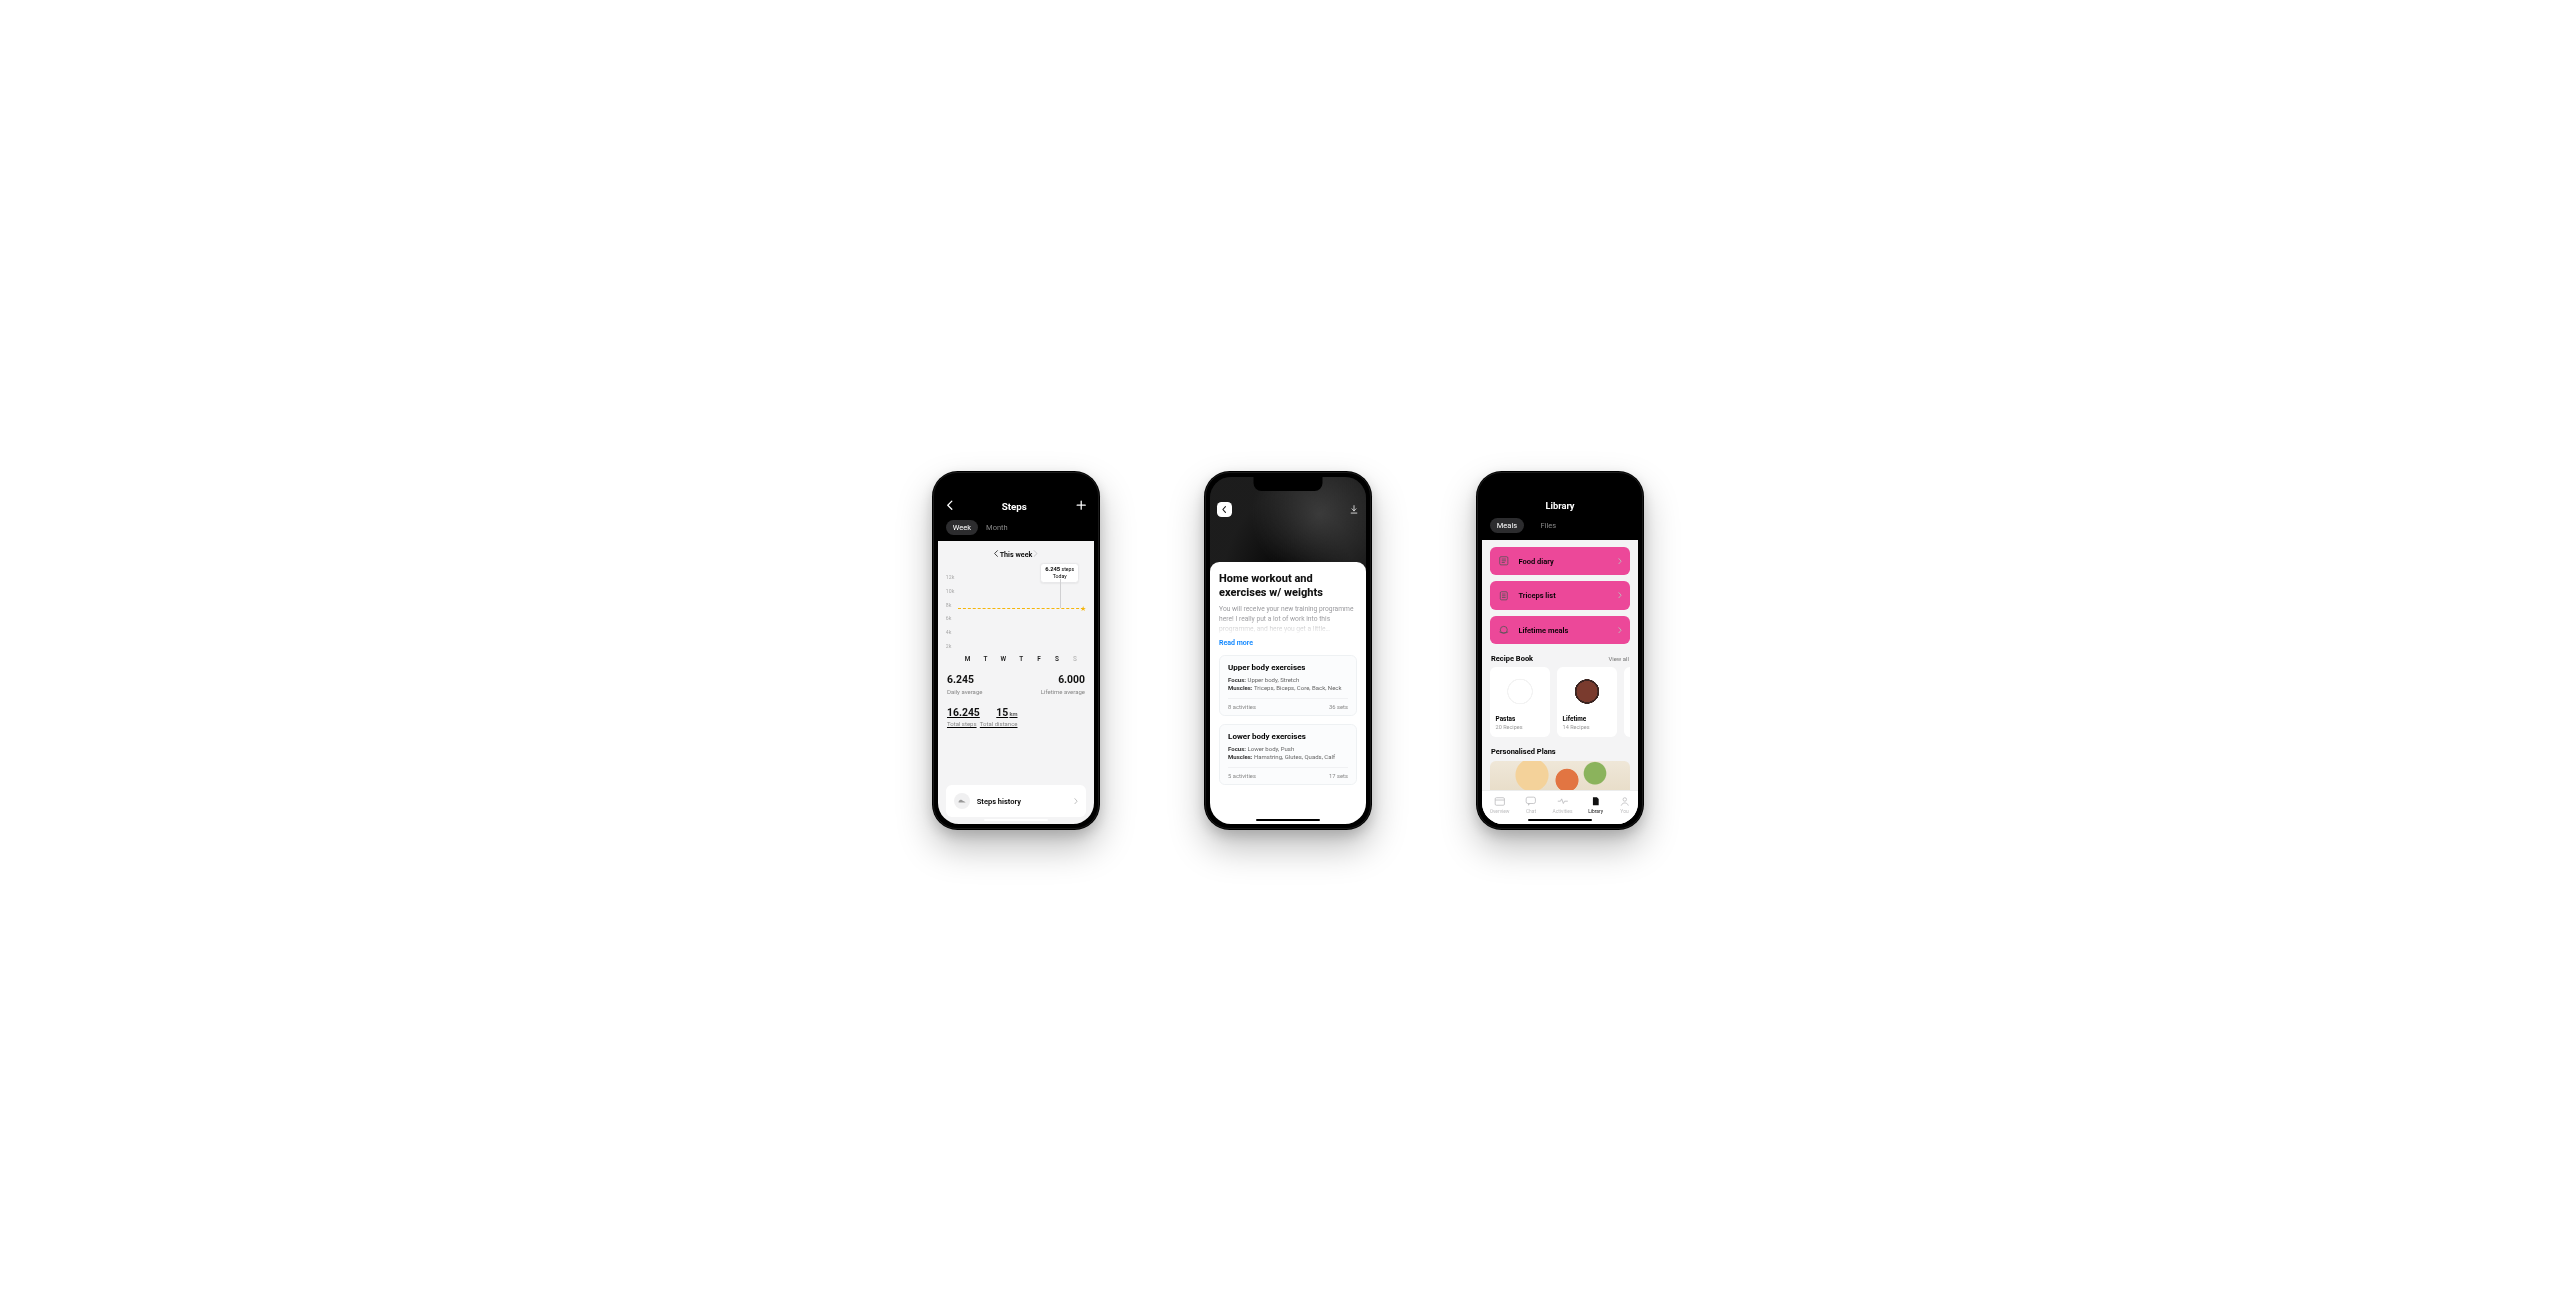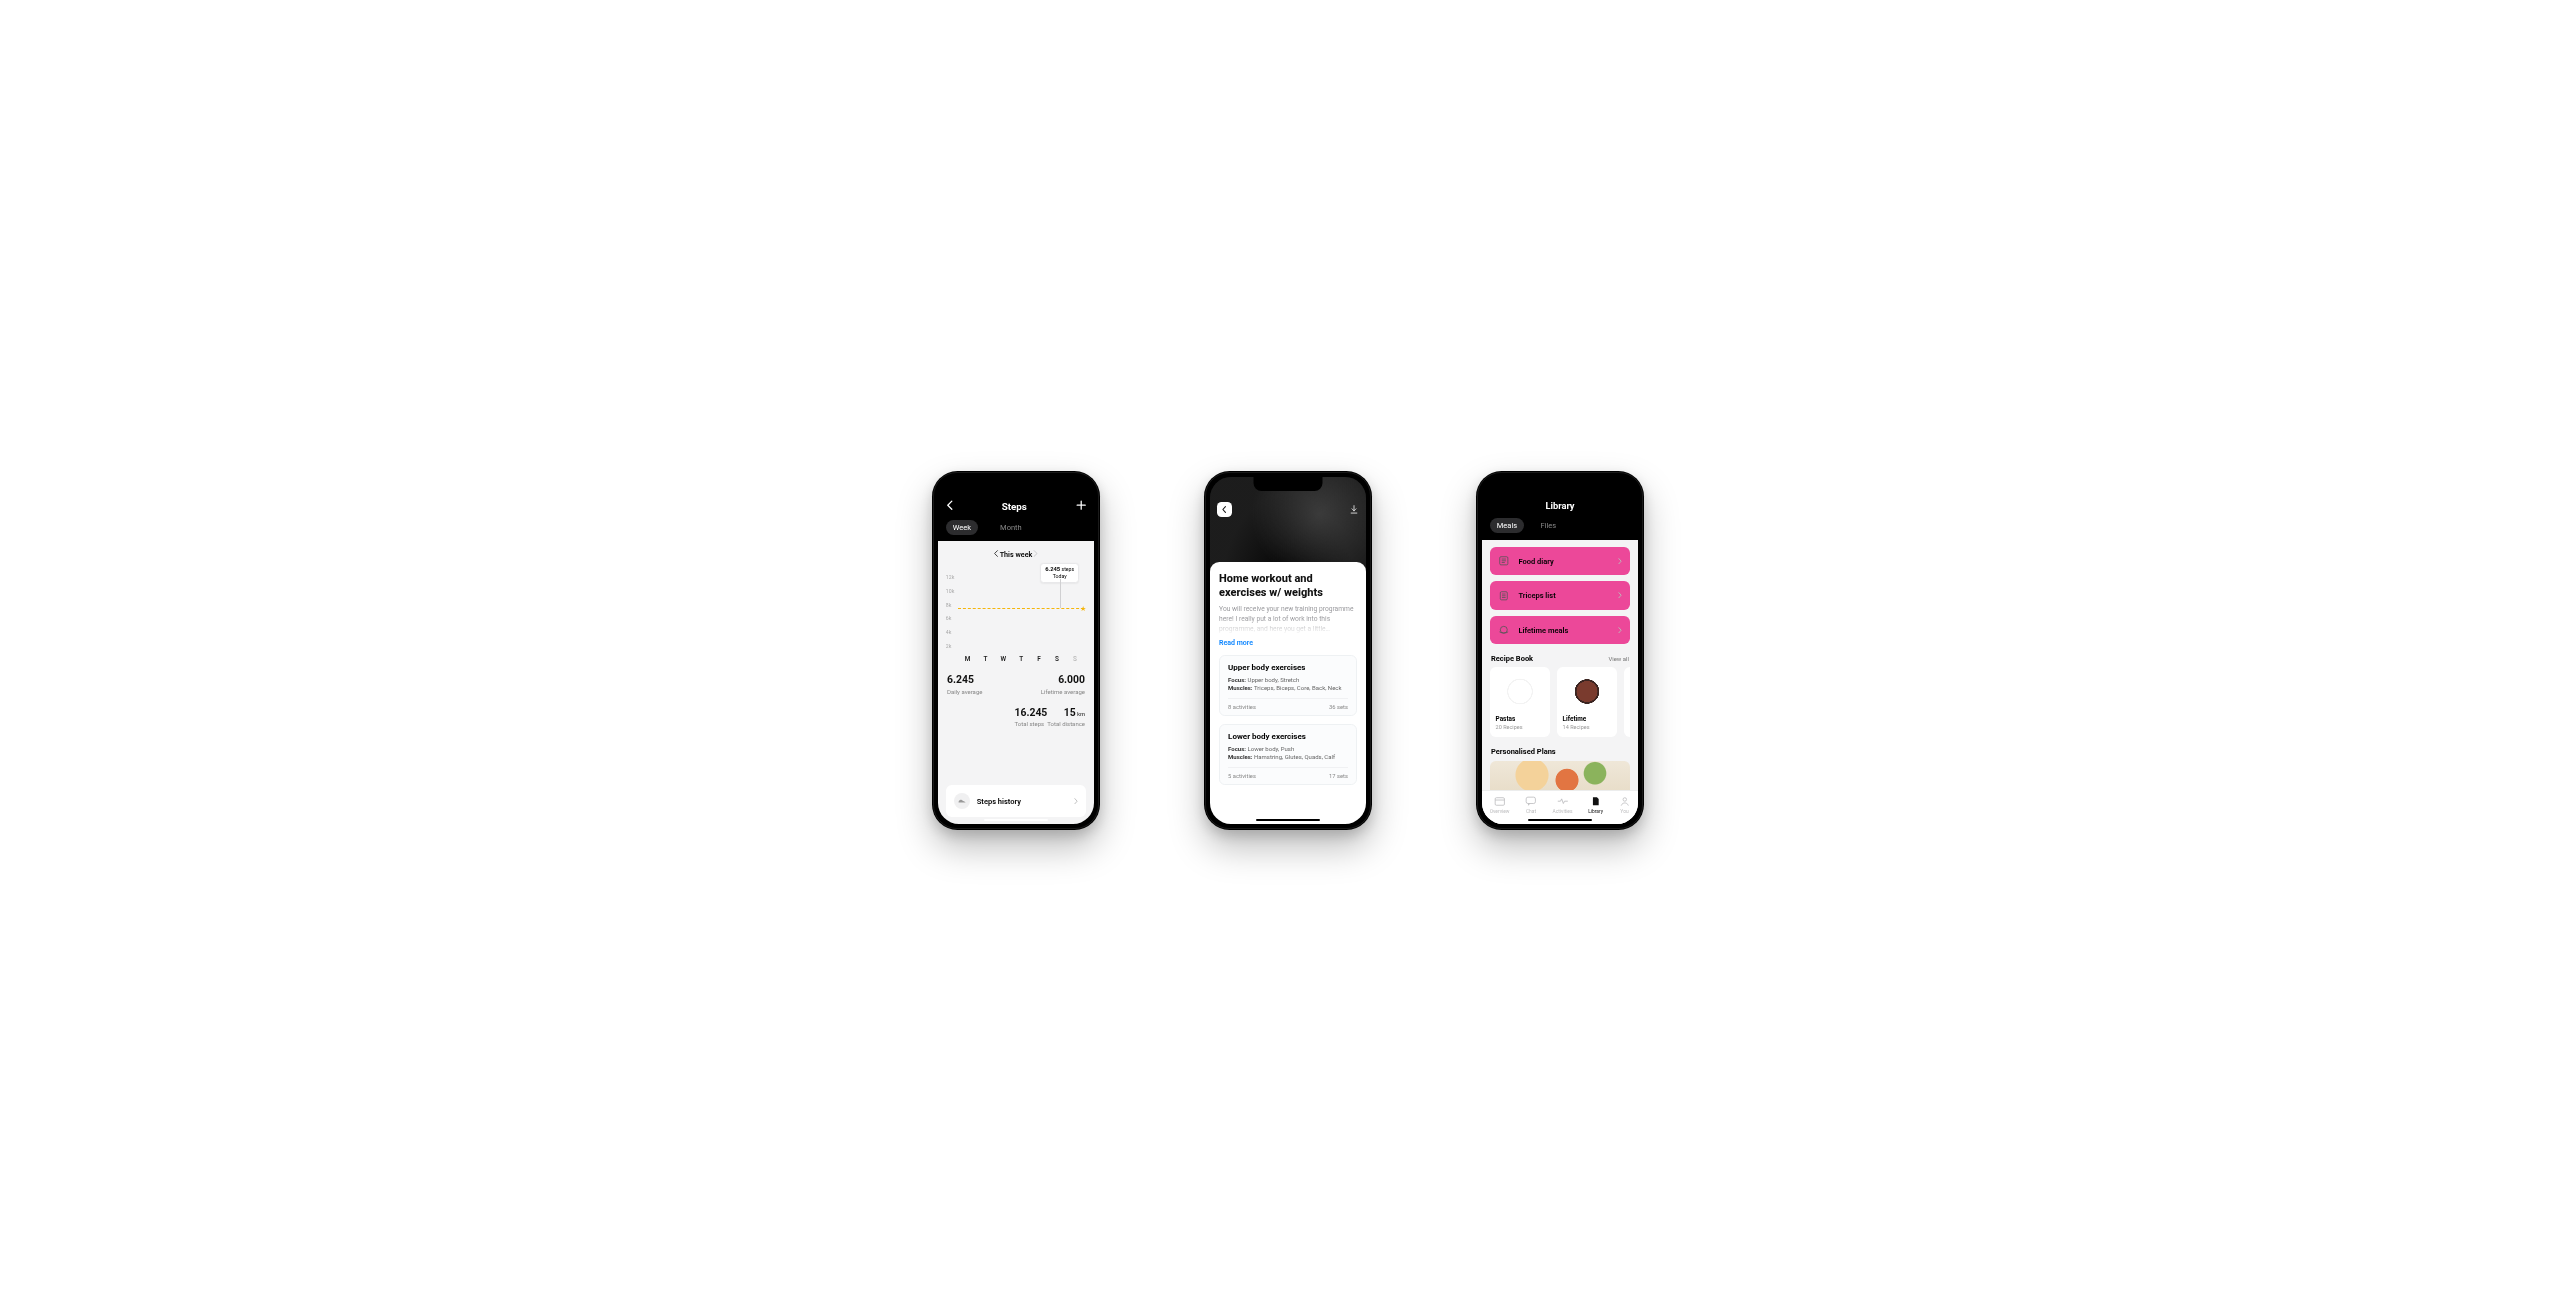--- a/index.html
+++ b/index.html
@@ -90,21 +90,21 @@
     background: #000;
     z-index: 60;
   }
   .home-indicator.light { background: #fff; }
 
   
   .p1-screen { background: #000; }
   .p1-header { color:#fff; padding: 1.2px 8px 5.8px; }
   .p1-titlebar { display:flex; align-items:center; justify-content:space-between; }
   .p1-title { font-size:9.8px; font-weight:700; }
-  .p1-segmented { display:flex; gap:15px; margin-top:8px; font-size:7.5px; }
+  .p1-segmented { display:flex; gap:1px; margin-top:8px; font-size:7.5px; }
   .p1-segmented .seg { color:#888; padding:2.9px 7px; border-radius:8px; }
   .p1-segmented .seg.active { background:#2c2c2e; color:#fff; }
   .p1-body { flex:1; background: var(--gray-bg); display:flex; flex-direction:column; padding:7px 8px 0; }
   .p1-weeknav { display:flex; justify-content:center; align-items:center; gap:1px; font-size:7.2px; font-weight:600; margin:2.3px 0 5.8px; }
   .p1-weeknav svg { color:#444; }
   .p1-chartwrap { position:relative; height:98px; }
   .p1-ytick { position:absolute; left:0; font-size:5.2px; color:#aaa; transform:translateY(50%); }
   .p1-goal-line { position:absolute; left:12.7px; right:2.3px; border-top:0.9px dashed var(--goal); }
   .p1-goal-star { position:absolute; right:-2.3px; color:var(--goal); font-size:7px; transform:translateY(-55%); }
   .p1-bars { position:absolute; left:15px; right:4.6px; bottom:12.7px; top:3.5px; display:flex; justify-content:space-between; align-items:flex-end; }
@@ -118,21 +118,21 @@
   .p1-xitem.fade { color:#bbb; }
   .p1-tooltip { position:absolute; background:#fff; border:0.6px solid var(--light-border); border-radius:3.5px; padding:2.3px 4px; font-size:5.2px; line-height:1.25; text-align:center; white-space:nowrap; box-shadow:0 0.6px 1.7px rgba(0,0,0,0.05); }
   .p1-tooltip b { font-size:5.8px; }
   .p1-tip-line { position:absolute; width:0.6px; background:#d0d0d2; }
   .p1-stats { display:flex; justify-content:space-between; margin-top:10.4px; padding:0 1.2px; }
   .p1-stat { display:flex; flex-direction:column; }
   .p1-stat.right { text-align:right; }
   .p1-stat .val { font-size:10.4px; font-weight:700; color:#111; }
   .p1-stat .val .unit { font-size:5.8px; font-weight:600; color:#555; margin-left:1.2px; }
   .p1-stat .lbl { font-size:6px; color:#888; margin-top:1.2px; }
-  .p1-row2 { display:flex; justify-content:flex-end; margin-top:11.6px; padding:0 1.2px 9.3px; }
+  .p1-row2 { display:flex; justify-content:flex-start; margin-top:11.6px; padding:0 1.2px 9.3px;text-decoration:underline; }
   .p1-listcard { background:#fff; border-radius:5.8px; padding:8px 8px; display:flex; align-items:center; gap:7px; margin-top:auto; margin-bottom:7px; }
   .p1-listcard .iconcircle { width:16px; height:16px; background:#f0f0f1; border-radius:50%; display:flex; align-items:center; justify-content:center; color:#777; }
   .p1-listcard .label { font-size:7.5px; font-weight:600; flex:1; }
 
   
   .p2-screen { background:#000; }
   .p2-hero { height:93px; background:#1a1a1a; position:relative; background-image:
       radial-gradient(circle at 70% 40%, rgba(80,80,80,0.6) 0%, transparent 55%),
       radial-gradient(ellipse at 50% 120%, rgba(0,0,0,0.9) 0%, rgba(30,30,30,0.6) 60%);
     background-size:cover;

